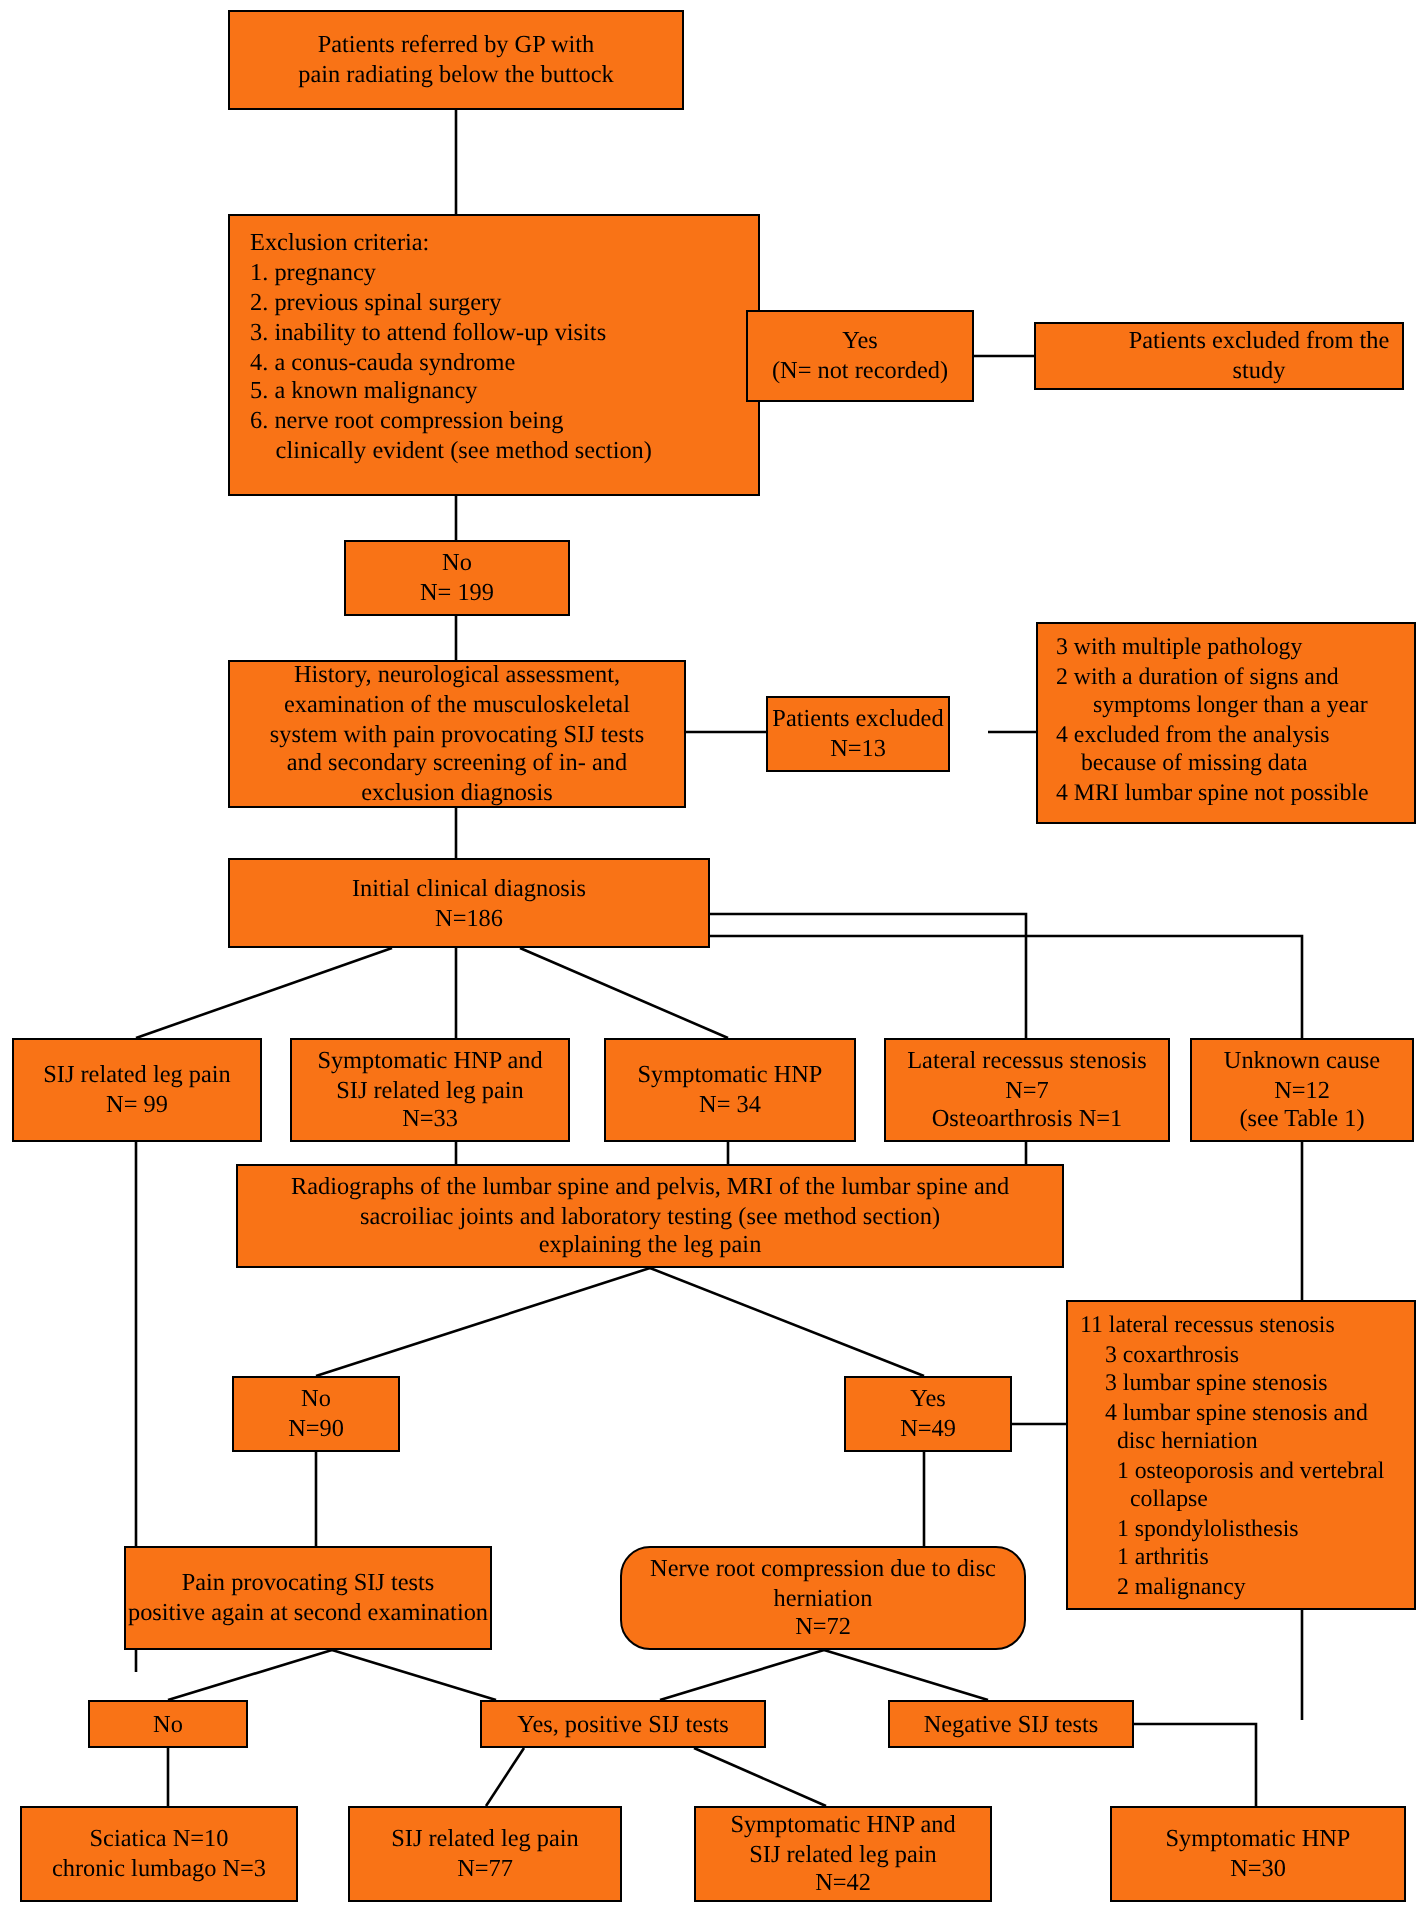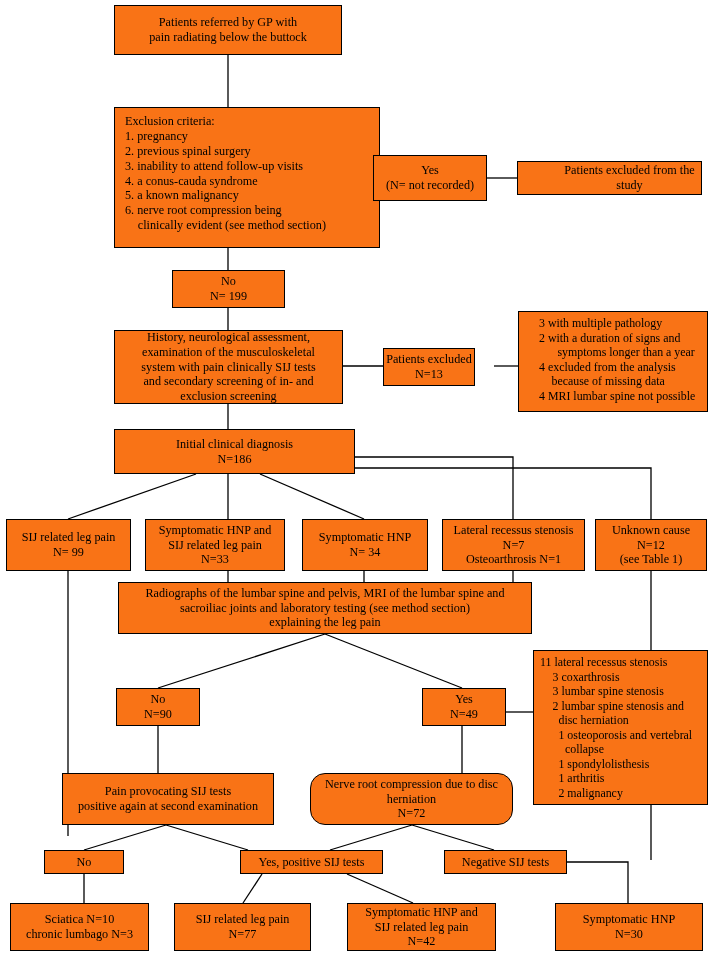--- a/index.html
+++ b/index.html
@@ -120,34 +120,34 @@
     <span class="txt">
       <span>No</span><br>
       <span>N= 199</span>
     </span>
   </div>
 
   <div class="node ctr t12" style="left:114px;top:330px;width:229px;height:74px;">
     <span class="txt">
       <span>History, neurological assessment,</span><br>
       <span>examination of the musculoskeletal</span><br>
-      <span>system with pain clinically SIJ tests</span><br>
+      <span>system with pain provocating SIJ tests</span><br>
       <span>and secondary screening of in- and</span><br>
-      <span>exclusion screening</span>
+      <span>exclusion diagnosis</span>
     </span>
   </div>
 
   <div class="node ctr t12" style="left:383px;top:348px;width:92px;height:38px;">
     <span class="txt">
       <span>Patients excluded</span><br>
       <span>N=13</span>
     </span>
   </div>
 
-  <div class="node lft t115" style="left:518px;top:311px;width:190px;height:101px;padding:4px 0 0 20px;align-items:flex-start;">
+  <div class="node lft t115" style="left:518px;top:311px;width:190px;height:101px;padding:4px 0 0 9px;align-items:flex-start;">
     <span class="txt">
       <span>3 with multiple pathology</span><br>
       <span>2 with a duration of signs and</span><br>
       <span class="indent2" style="display:inline-block;">symptoms longer than a year</span><br>
       <span>4 excluded from the analysis</span><br>
       <span class="indent1" style="display:inline-block;">because of missing data</span><br>
       <span>4 MRI lumbar spine  not possible</span>
     </span>
   </div>
 
@@ -216,31 +216,31 @@
       <span>Yes</span><br>
       <span>N=49</span>
     </span>
   </div>
 
   <div class="node lft t115" style="left:533px;top:650px;width:175px;height:155px;padding:4px 0 0 6px;align-items:flex-start;">
     <span class="txt">
       <span>11 lateral recessus stenosis</span><br>
       <span class="indent1" style="display:inline-block;">3 coxarthrosis</span><br>
       <span class="indent1" style="display:inline-block;">3 lumbar spine stenosis</span><br>
-      <span class="indent1" style="display:inline-block;">2 lumbar spine stenosis and</span><br>
+      <span class="indent1" style="display:inline-block;">4 lumbar spine stenosis and</span><br>
       <span class="indent2" style="display:inline-block;">disc herniation</span><br>
       <span class="indent2" style="display:inline-block;">1 osteoporosis and vertebral</span><br>
       <span class="indent3" style="display:inline-block;">collapse</span><br>
       <span class="indent2" style="display:inline-block;">1 spondylolisthesis</span><br>
       <span class="indent2" style="display:inline-block;text-align:center;">1 arthritis</span><br>
       <span class="indent2" style="display:inline-block;">2 malignancy</span>
     </span>
   </div>
 
-  <div class="node ctr t12" style="left:62px;top:773px;width:212px;height:52px;">
+  <div class="node ctr t12" style="left:62px;top:773px;width:184px;height:52px;">
     <span class="txt">
       <span>Pain provocating SIJ tests</span><br>
       <span>positive again at second examination</span>
     </span>
   </div>
 
   <div class="node ctr t12" style="left:310px;top:773px;width:203px;height:52px;border-radius:15px;">
     <span class="txt">
       <span>Nerve root compression due to disc</span><br>
       <span>herniation</span><br>

